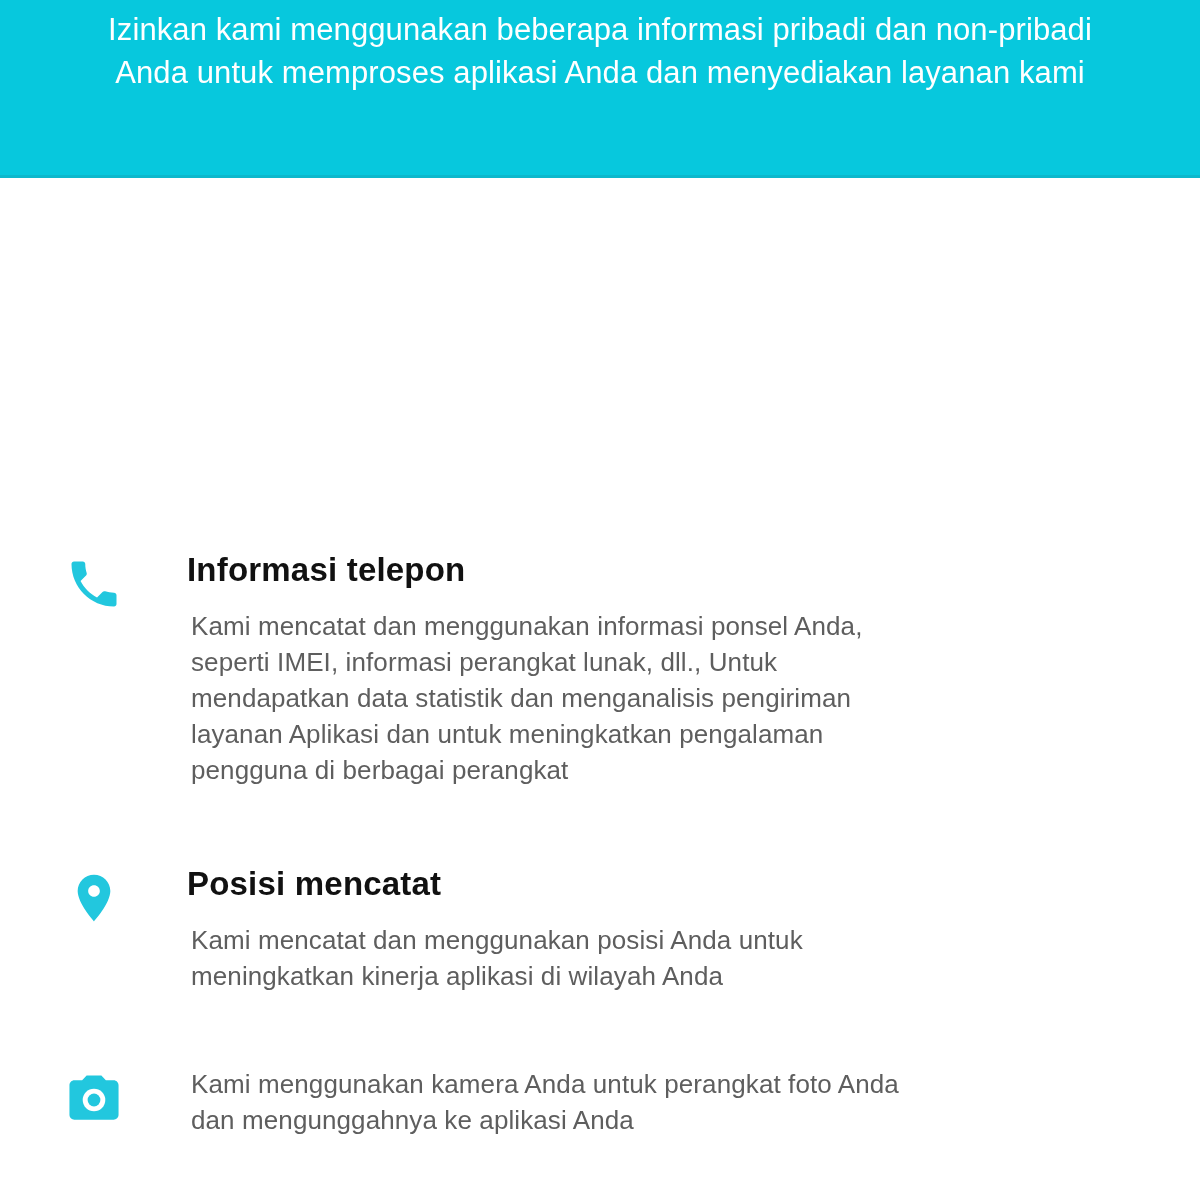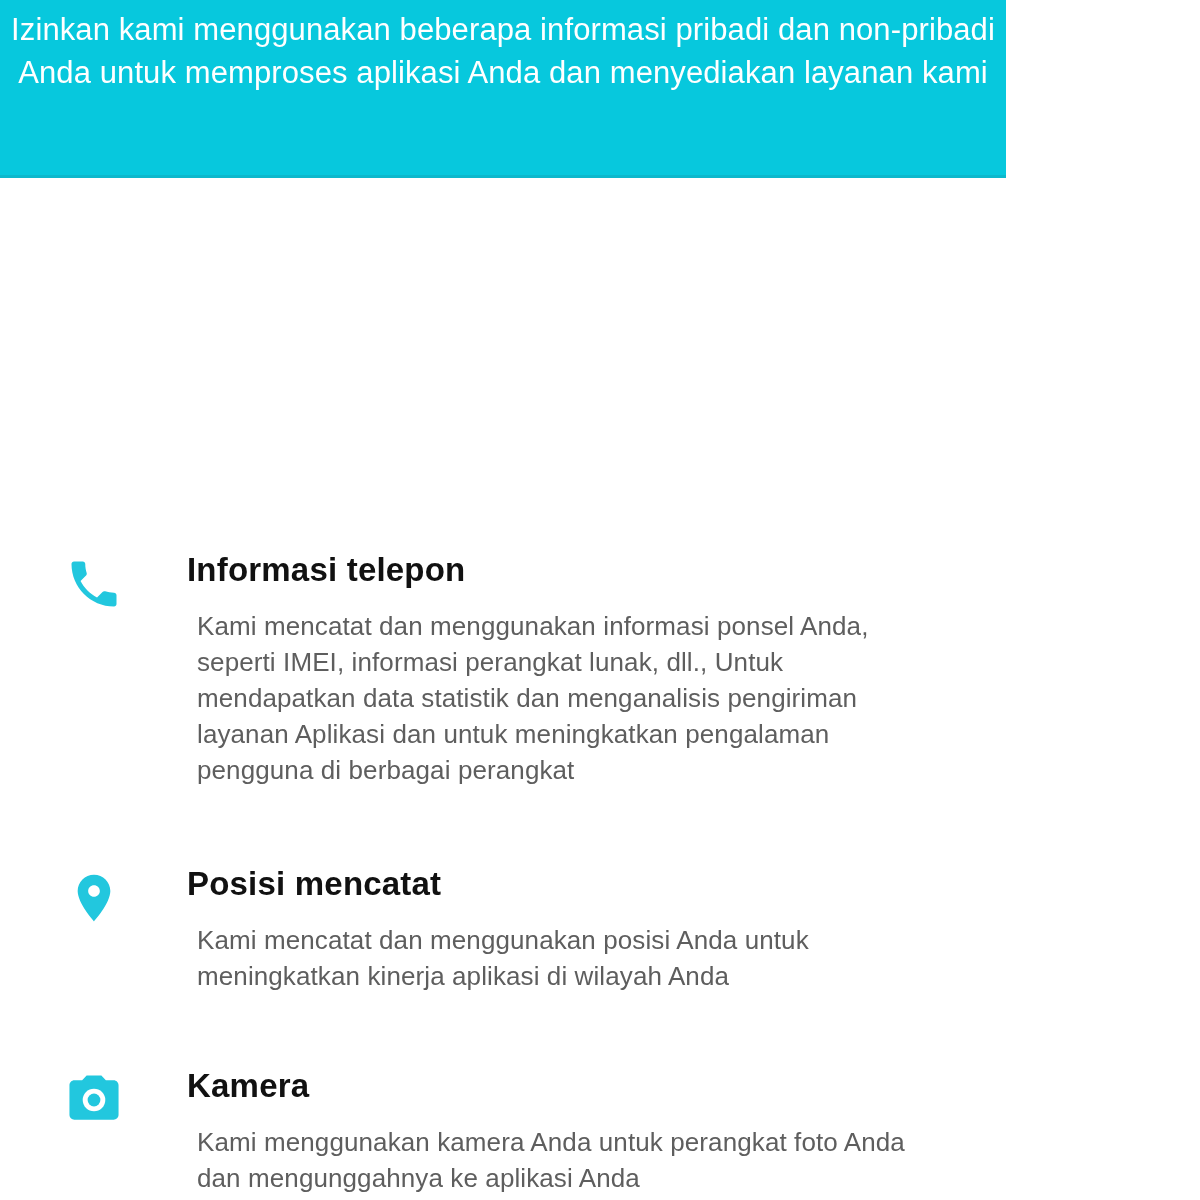--- a/index.html
+++ b/index.html
@@ -10,21 +10,21 @@
     width: 1200px;
     height: 1200px;
     background: #ffffff;
     font-family: "Liberation Sans", sans-serif;
     overflow: hidden;
     position: relative;
   }
 
   
   .header-banner {
-    width: 1006px;
+    width: 1200px;
     height: 178px;
     background: #07C8DD;
     box-sizing: border-box;
     display: flex;
     align-items: flex-start;
     justify-content: center;
     border-bottom: 3px solid #0CB8CC;
     overflow: hidden;
   }
   .header-text {
@@ -80,21 +80,21 @@
     color: #111111;
     line-height: 40px;
     margin: 0 0 18px 0;
     letter-spacing: 0.2px;
   }
 
   .perm-desc {
     font-size: 26px;
     line-height: 36px;
     color: #5e5e5e;
-    margin: 10px;
+    margin: 4px;
     letter-spacing: 0.1px;
     max-width: 960px;
   }
 
   
   .perm-item.telepon { margin-bottom: 76px; }
   .perm-item.posisi  { margin-bottom: 72px; }
 </style>
 </head>
 <body>
@@ -127,18 +127,17 @@
     </div>
 
     <div class="perm-item kamera last">
       <span class="perm-icon">
         <svg width="60" height="54" viewBox="0 0 24 22" aria-hidden="true">
           <path fill="#22C7DE" d="M9 1L7.17 3H4c-1.1 0-2 .9-2 2v12c0 1.1.9 2 2 2h16c1.1 0 2-.9 2-2V5c0-1.1-.9-2-2-2h-3.17L15 1H9z"></path>
           <circle cx="12" cy="11" r="4.6" fill="#ffffff"></circle>
           <circle cx="12" cy="11" r="2.6" fill="#22C7DE"></circle>
         </svg>
       </span>
-      <h2 class="perm-title">Kamera</h2>
       <p class="perm-desc">Kami menggunakan kamera Anda untuk perangkat foto Anda dan mengunggahnya ke aplikasi Anda</p>
     </div>
 
   </div>
 </div>
 
 </body></html>

